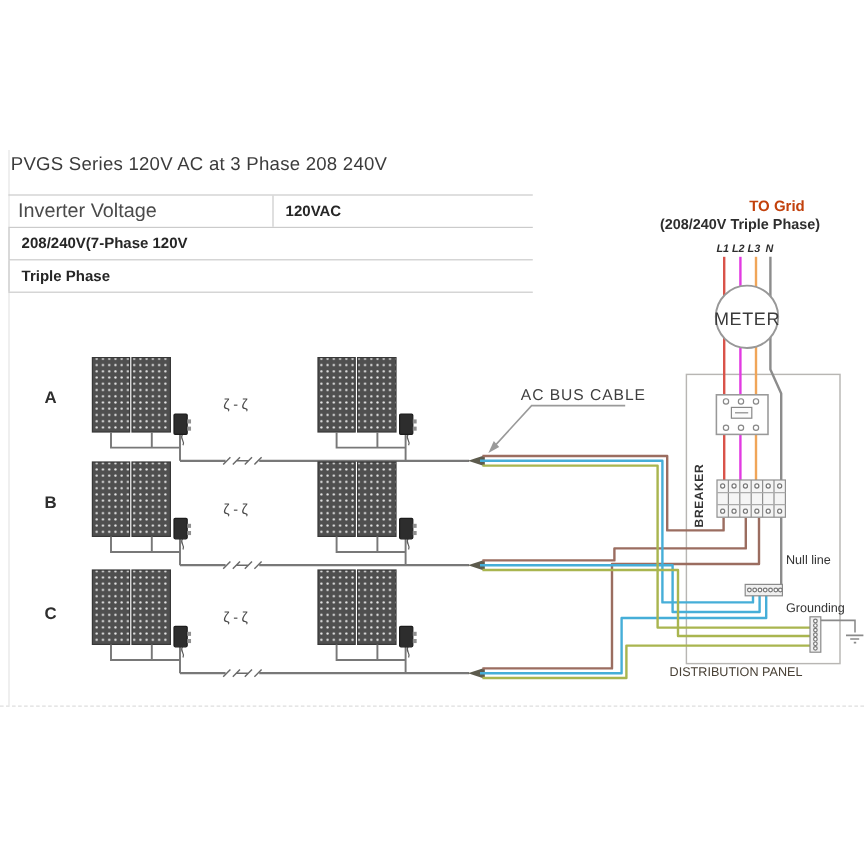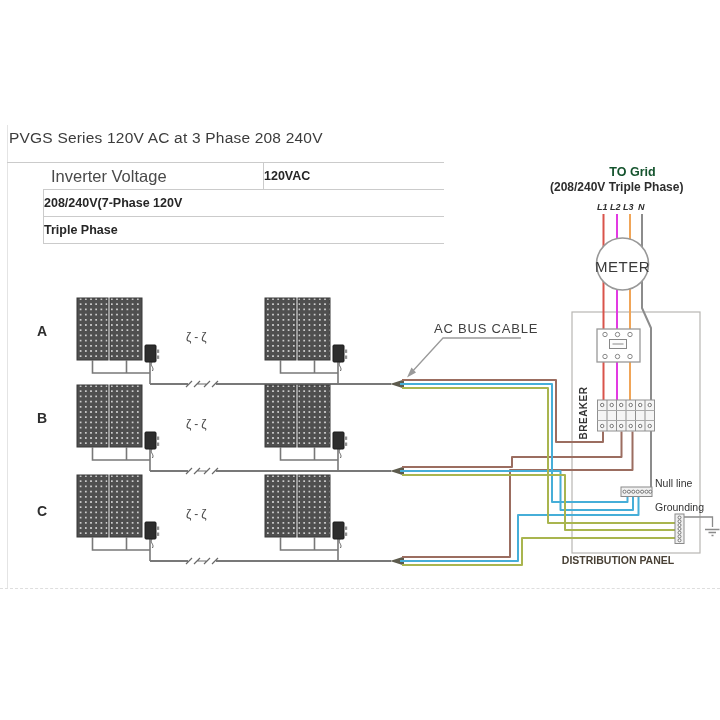--- a/index.html
+++ b/index.html
@@ -2,40 +2,40 @@
 <html><head>
 <meta charset="utf-8">
 <style>
   html,body{margin:0;padding:0;background:#fff;}
   .stage{position:relative;width:720px;height:664px;background:#ffffff;overflow:hidden;
          font-family:"Liberation Sans",sans-serif;}
   .abs{position:absolute;}
   .title{left:9px;top:129px;font-size:15.5px;color:#3c3c3c;letter-spacing:.2px;}
   
   .spec-table{left:7px;top:162px;width:437px;border-top:1px solid #cbcbcb;}
-  .spec-row{display:flex;height:26px;border-bottom:1px solid #cbcbcb;align-items:stretch;margin-left:36px;}
+  .spec-row{display:flex;height:26px;border-bottom:1px solid #cbcbcb;align-items:stretch;}
   .spec-label{width:212px;font-size:16.5px;color:#4a4a4a;padding-left:8px;display:flex;align-items:center;}
   .spec-value{flex:1;font-weight:bold;font-size:12.5px;color:#262626;border-left:1px solid #cbcbcb;
-              display:flex;align-items:center;}
+              padding-left:10px;display:flex;align-items:center;}
   .page-vline{left:7px;top:125px;width:1px;height:463px;background:#e4e4e4;}
   .page-bline{left:0;top:588px;width:720px;border-top:1px dashed #dedede;}
   
-  .togrid1{left:564px;top:165px;width:137px;text-align:center;font-weight:bold;font-size:12.5px;color:#14532d;}
+  .togrid1{left:579px;top:165px;width:137px;text-align:center;font-weight:bold;font-size:12.5px;color:#c2410c;}
   .togrid2{left:550px;top:180px;width:157px;text-align:left;font-weight:bold;font-size:12px;color:#2e2e2e;}
   .phase{position:absolute;top:202px;font-weight:bold;font-size:9px;color:#2e2e2e;font-style:italic;}
   .meter-label{left:594px;top:258px;width:57px;text-align:center;font-weight:normal;font-size:15px;
                letter-spacing:.5px;color:#3a3a3a;}
   .breaker-label{left:553px;top:406px;width:64px;height:14px;text-align:center;font-weight:bold;
                  font-size:10px;letter-spacing:.5px;color:#333;transform:rotate(-90deg);}
   .row-letter{font-weight:bold;font-size:14px;color:#2e2e2e;}
   .squig{font-size:12px;color:#4a4a4a;letter-spacing:3px;}
   .acbus{left:434px;top:321px;font-size:13px;letter-spacing:.8px;color:#3f3f3f;}
-  .nullline{left:655px;top:477px;font-size:10.5px;color:#333;}
+  .nullline{left:655px;top:461px;font-size:10.5px;color:#333;}
   .grounding{left:655px;top:501px;font-size:10.5px;color:#333;}
-  .distpanel{left:558px;top:554px;width:120px;text-align:center;font-weight:bold;
+  .distpanel{left:558px;top:554px;width:120px;font-weight:normal;
              font-size:10.5px;color:#494136;}
 </style>
 </head>
 <body>
 
 <div class="stage">
 
   <div class="abs page-vline"></div>
   <div class="abs page-bline"></div>
 

